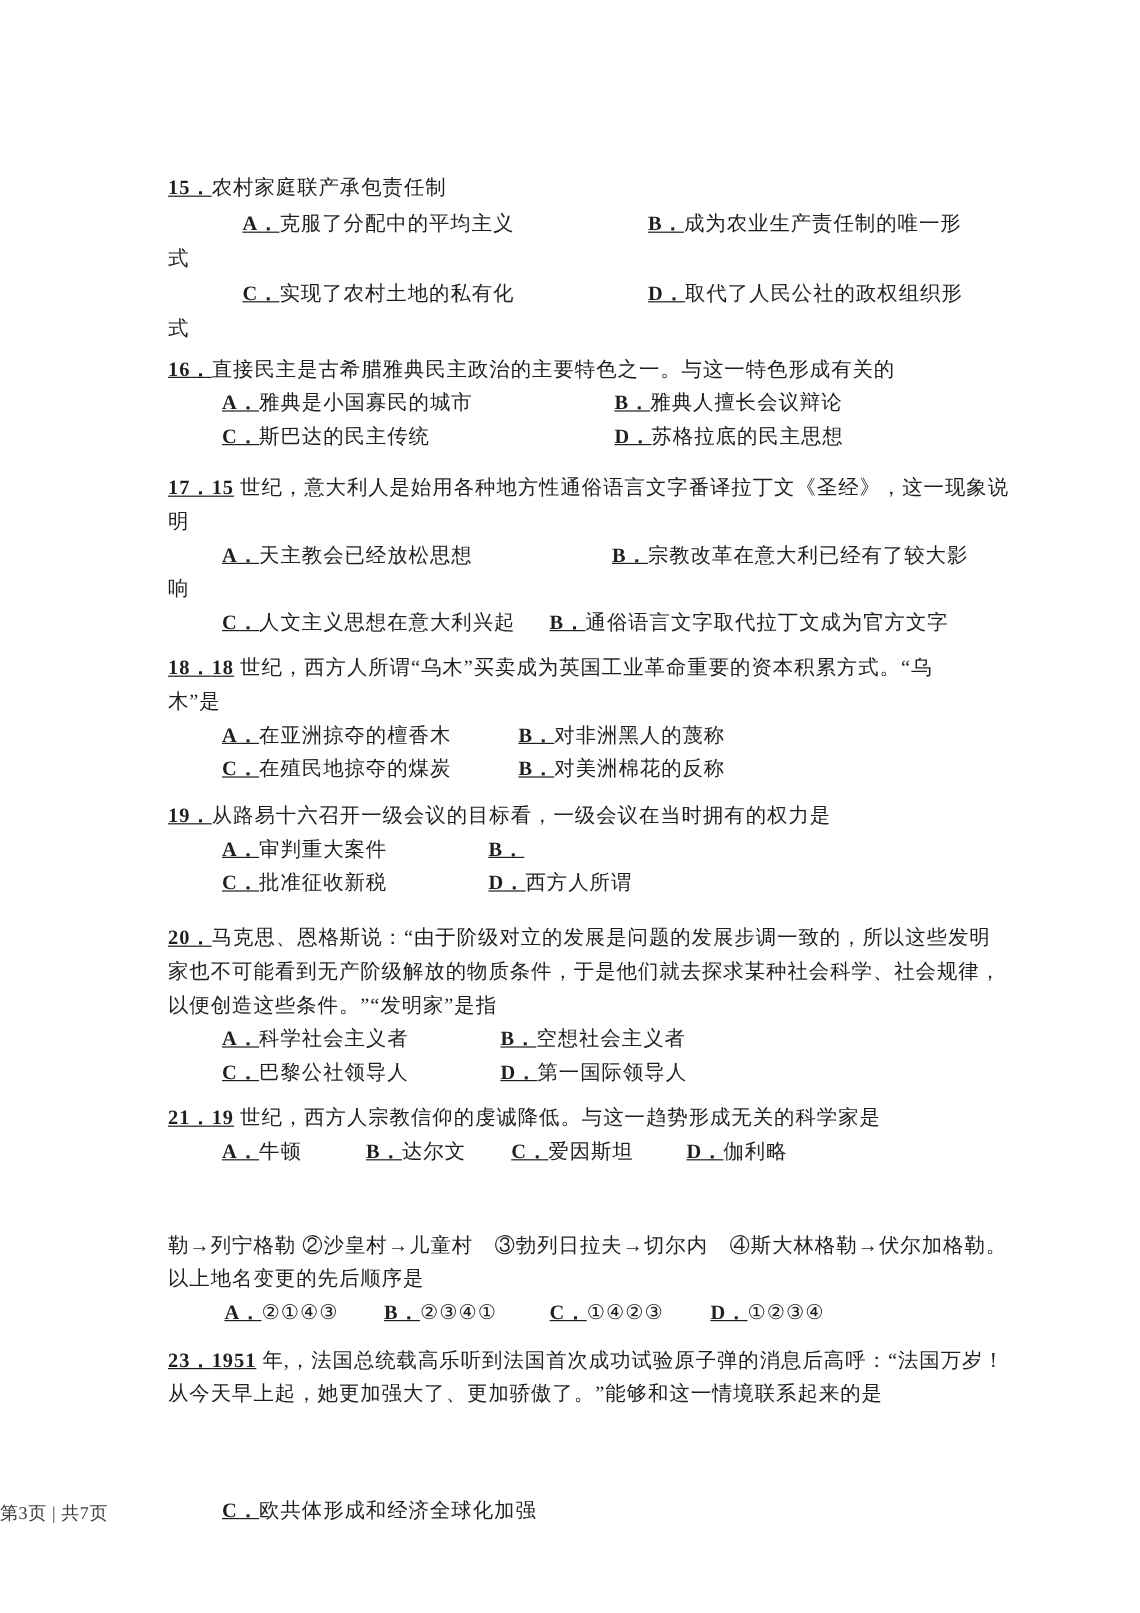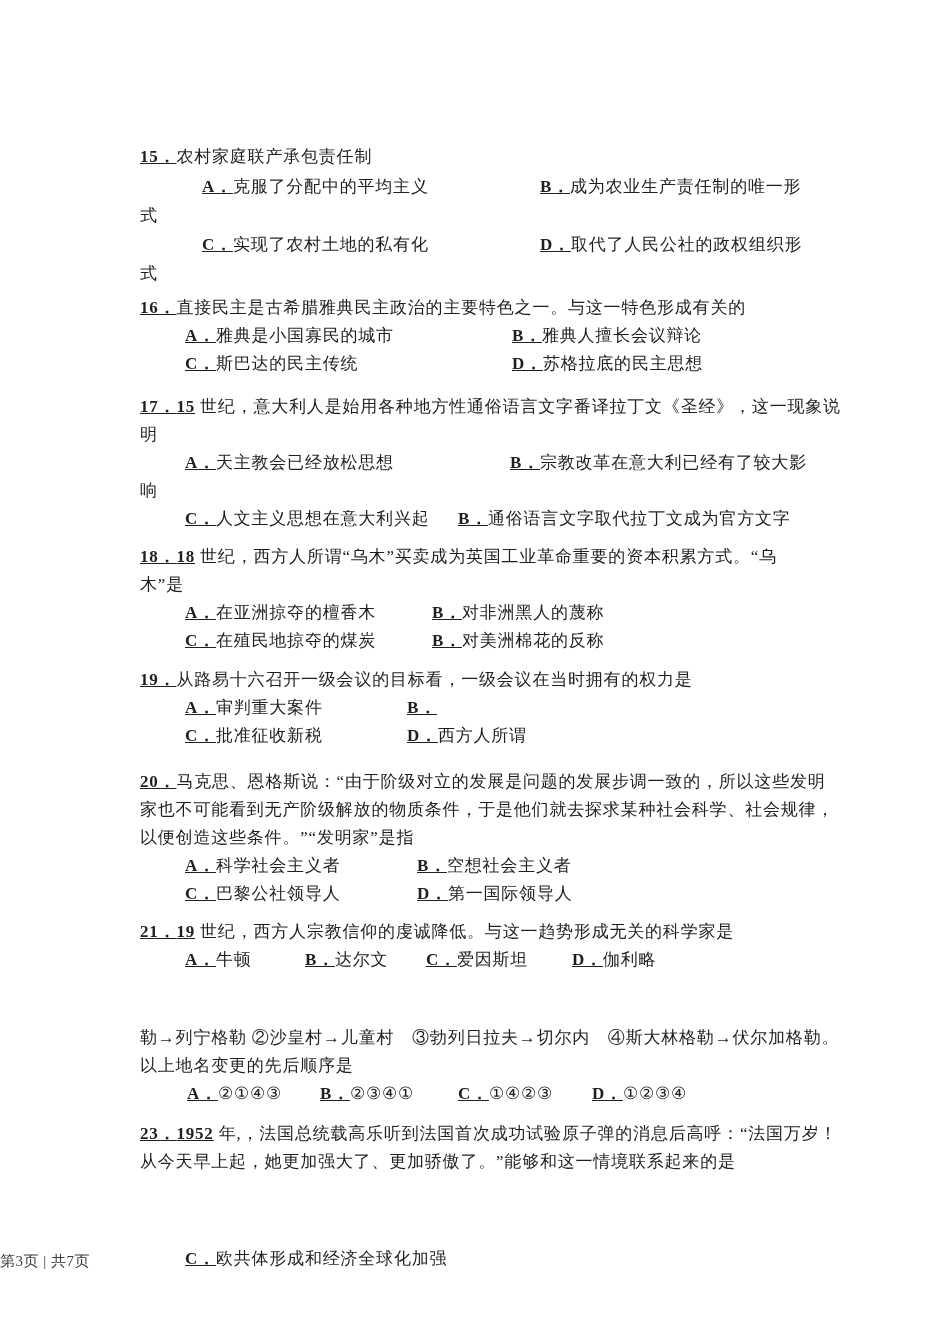--- a/index.html
+++ b/index.html
@@ -152,21 +152,21 @@
     <span class="seg stem">以上地名变更的先后顺序是</span>
   </div>
   <div class="ln" style="top:1082px">
     <span class="seg" style="left:187px"><b>A．</b><span>②①④③</span></span>
     <span class="seg" style="left:320px"><b>B．</b><span>②③④①</span></span>
     <span class="seg" style="left:458px"><b>C．</b><span>①④②③</span></span>
     <span class="seg" style="left:592px"><b>D．</b><span>①②③④</span></span>
   </div>
 
   <div class="ln" style="top:1122px">
-    <span class="seg stem"><b>23．</b><b>1952</b><span> 年,，法国总统载高乐听到法国首次成功试验原子弹的消息后高呼：“法国万岁！</span></span>
+    <span class="seg stem"><b>23．</b><b>1951</b><span> 年,，法国总统载高乐听到法国首次成功试验原子弹的消息后高呼：“法国万岁！</span></span>
   </div>
   <div class="ln" style="top:1150px">
     <span class="seg stem">从今天早上起，她更加强大了、更加骄傲了。”能够和这一情境联系起来的是</span>
   </div>
   <div class="ln" style="top:1247px">
     <span class="seg" style="left:185px"><b>C．</b><span>欧共体形成和经济全球化加强</span></span>
   </div>
 
   <div class="footer" style="top:1252px">第3页 | 共7页</div>
 

